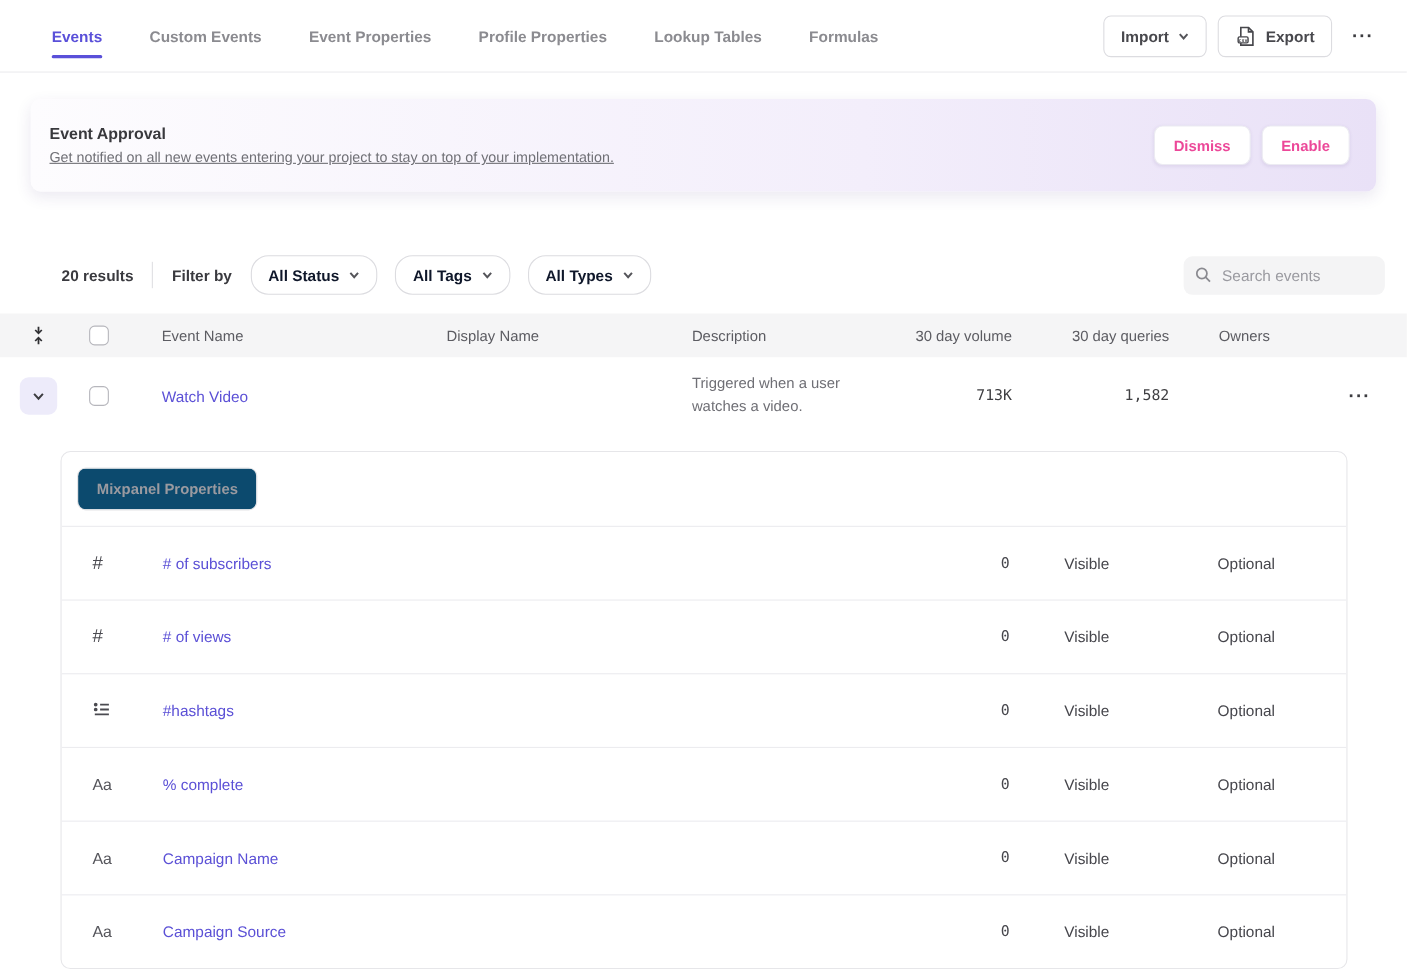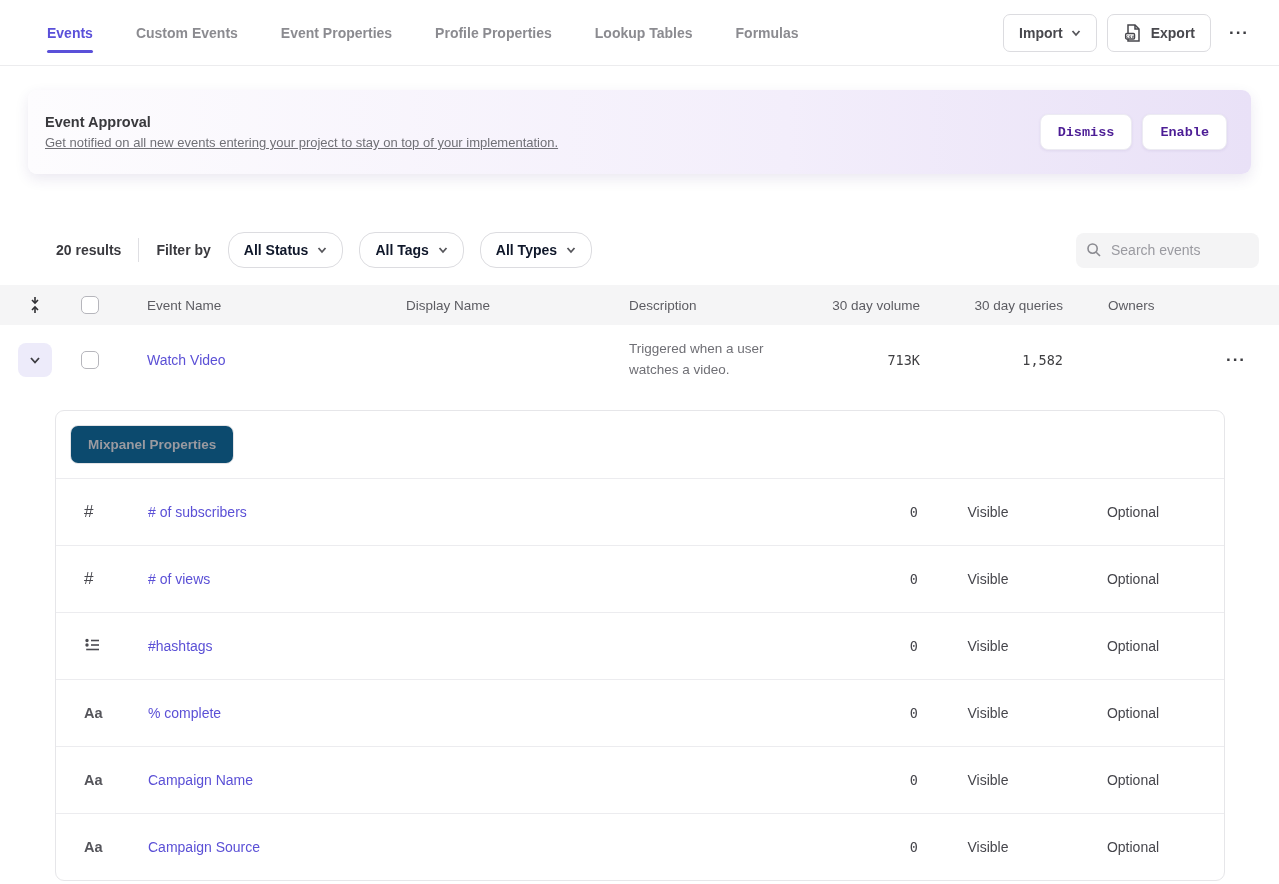--- a/index.html
+++ b/index.html
@@ -26,22 +26,22 @@
 
   
   .banner { margin:24px 28px 0 28px; height:84px; border-radius:9px;
     background:linear-gradient(90deg,#fdfcfe 0%, #f3eefb 62%, #e9e1f7 100%);
     box-shadow:0 5px 14px rgba(60,40,120,0.10); display:flex; align-items:center;
     justify-content:space-between; padding:0 24px 0 17px; }
   .banner-title { font-size:14.5px; font-weight:bold; color:#39393d; }
   .banner-desc { font-size:13px; color:#707076; margin-top:5px;text-decoration:underline; }
   .banner-actions { display:flex; gap:10px; }
   .banner-btn { height:36px; padding:0 17px; background:#fff; border:1px solid #ecebf2;
-    border-radius:8px; font-size:13.5px; font-weight:bold; color:#4c1d95; cursor:pointer;
-    box-shadow:0 1px 3px rgba(60,40,120,0.08);font-family:Liberation Mono, monospace; }
+    border-radius:8px; font-size:13.5px; font-weight:bold; color:#ec4899; cursor:pointer;
+    box-shadow:0 1px 3px rgba(60,40,120,0.08); }
 
   
   .filter-row { margin-top:58px; padding:0 20px 0 56px; height:36px; display:flex; align-items:center; }
   .results-count { font-size:14px; font-weight:bold; color:#3a3a3f; }
   .v-divider { width:1px; height:24px; background:#dfdfe3; margin:0 17px; }
   .filter-by { font-size:14px; font-weight:bold; color:#3a3a3f; margin-right:17px; }
   .dropdown-btn { display:inline-flex; align-items:center; gap:9px; height:36px; padding:0 15px;
     border:1px solid #dcdce0; border-radius:16px; background:#fff; font-size:14px; font-weight:bold;
     color:#0f172a; margin-right:16px; cursor:pointer; }
   .search-box { margin-left:auto; width:183px; height:35px; background:#f4f4f5; border-radius:8px;
@@ -83,21 +83,21 @@
     color:#9a9aa0; border:none; }
   .seg.active { background:#f2f2f3; color:#333338; }
   .seg + .seg { border-left:1px solid #e3e3e6; }
 
   .prop-row { display:grid; grid-template-columns:64px 1fr 120px 140px 150px;
     padding:0 16px 0 28px; height:67px; align-items:center; border-top:1px solid #ececef;
     font-size:14px; }
   .prop-icon { color:#58585e; }
   .icon-variant { display:none; }
   .prop-icon[data-type="number"] .icon-number { display:inline; font-size:17px; color:#4a4a50; }
-  .prop-icon[data-type="text"] .icon-text { display:inline; font-size:14.5px; font-weight:bold; color:#55555b; }
+  .prop-icon[data-type="text"] .icon-text { display:inline; font-size:14.5px; font-weight:normal; color:#55555b; }
   .prop-icon[data-type="list"] .icon-list { display:inline-flex; }
   .icon-list svg { width:18px; height:18px; stroke:#4a4a50; stroke-width:1.6; fill:none; }
   .prop-value { text-align:right; color:#46464c; }
   .prop-visibility, .prop-requirement { text-align:center; color:#46464c; }
 </style>
 </head>
 <body>
 
 <header class="topbar">
   <nav class="nav-tabs">

